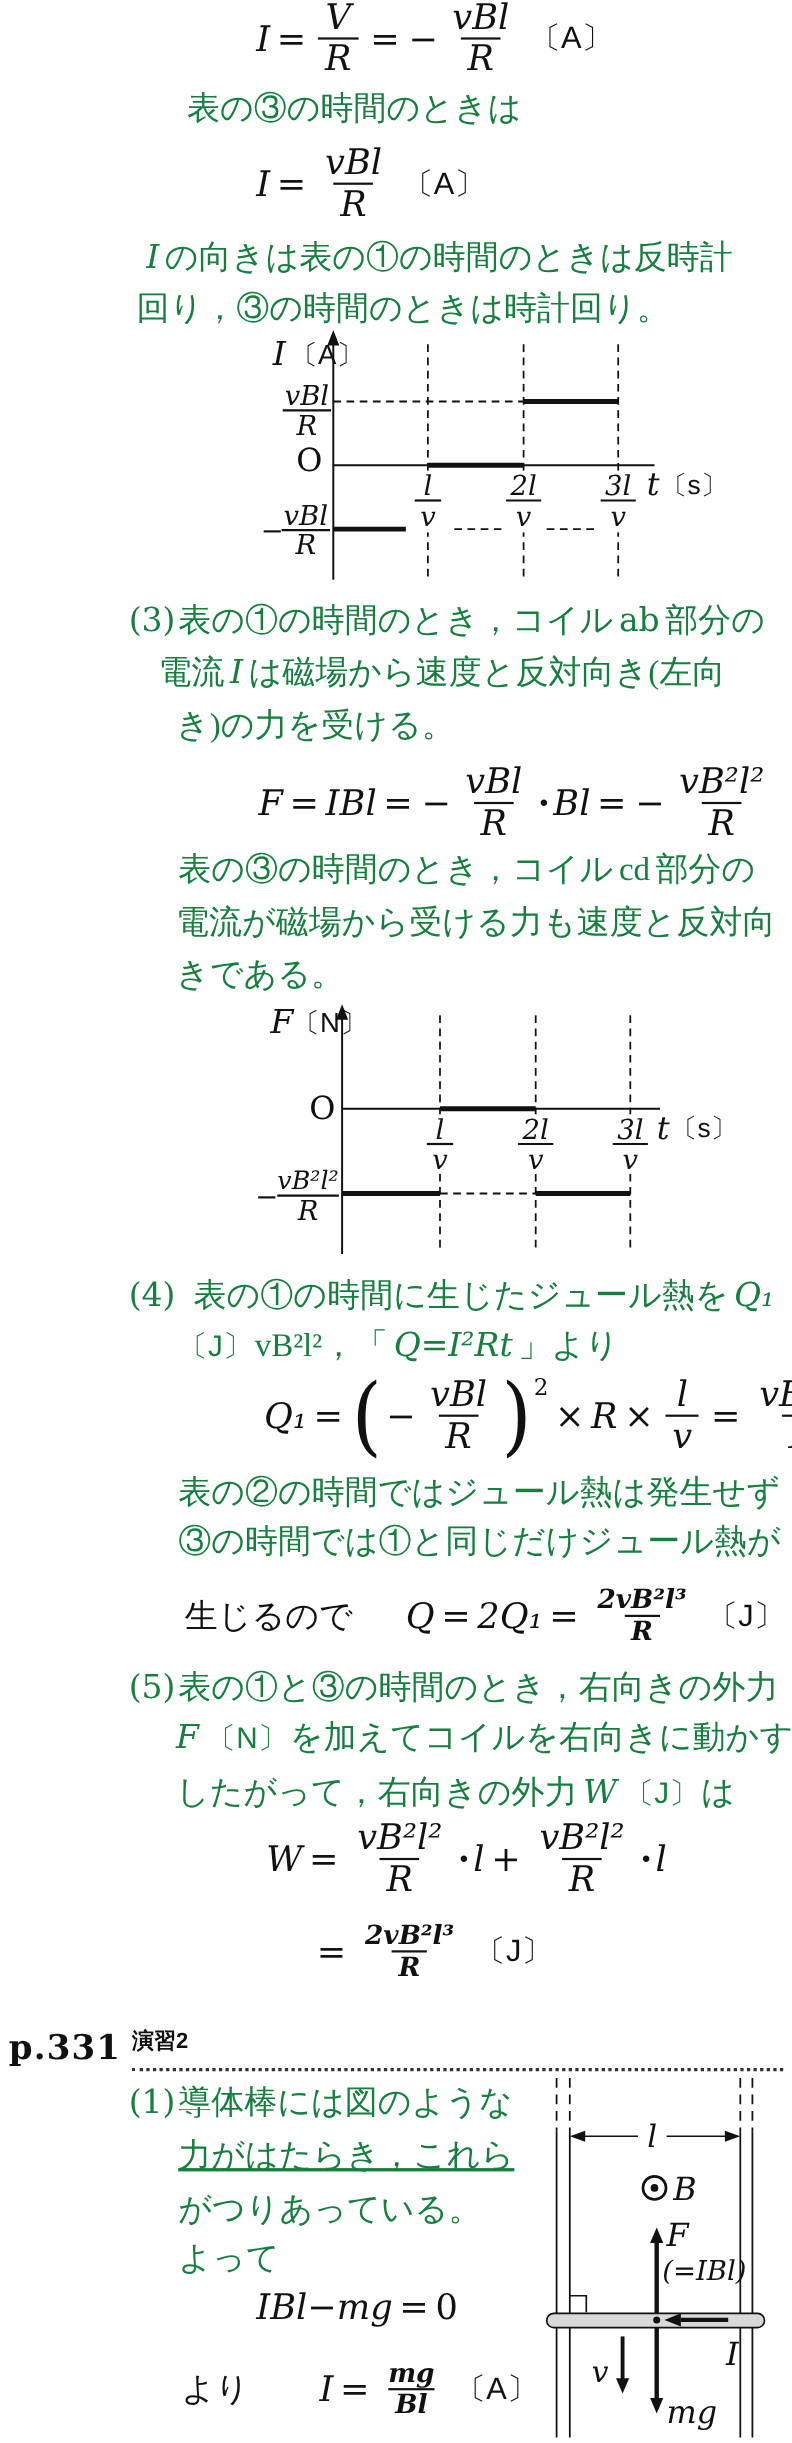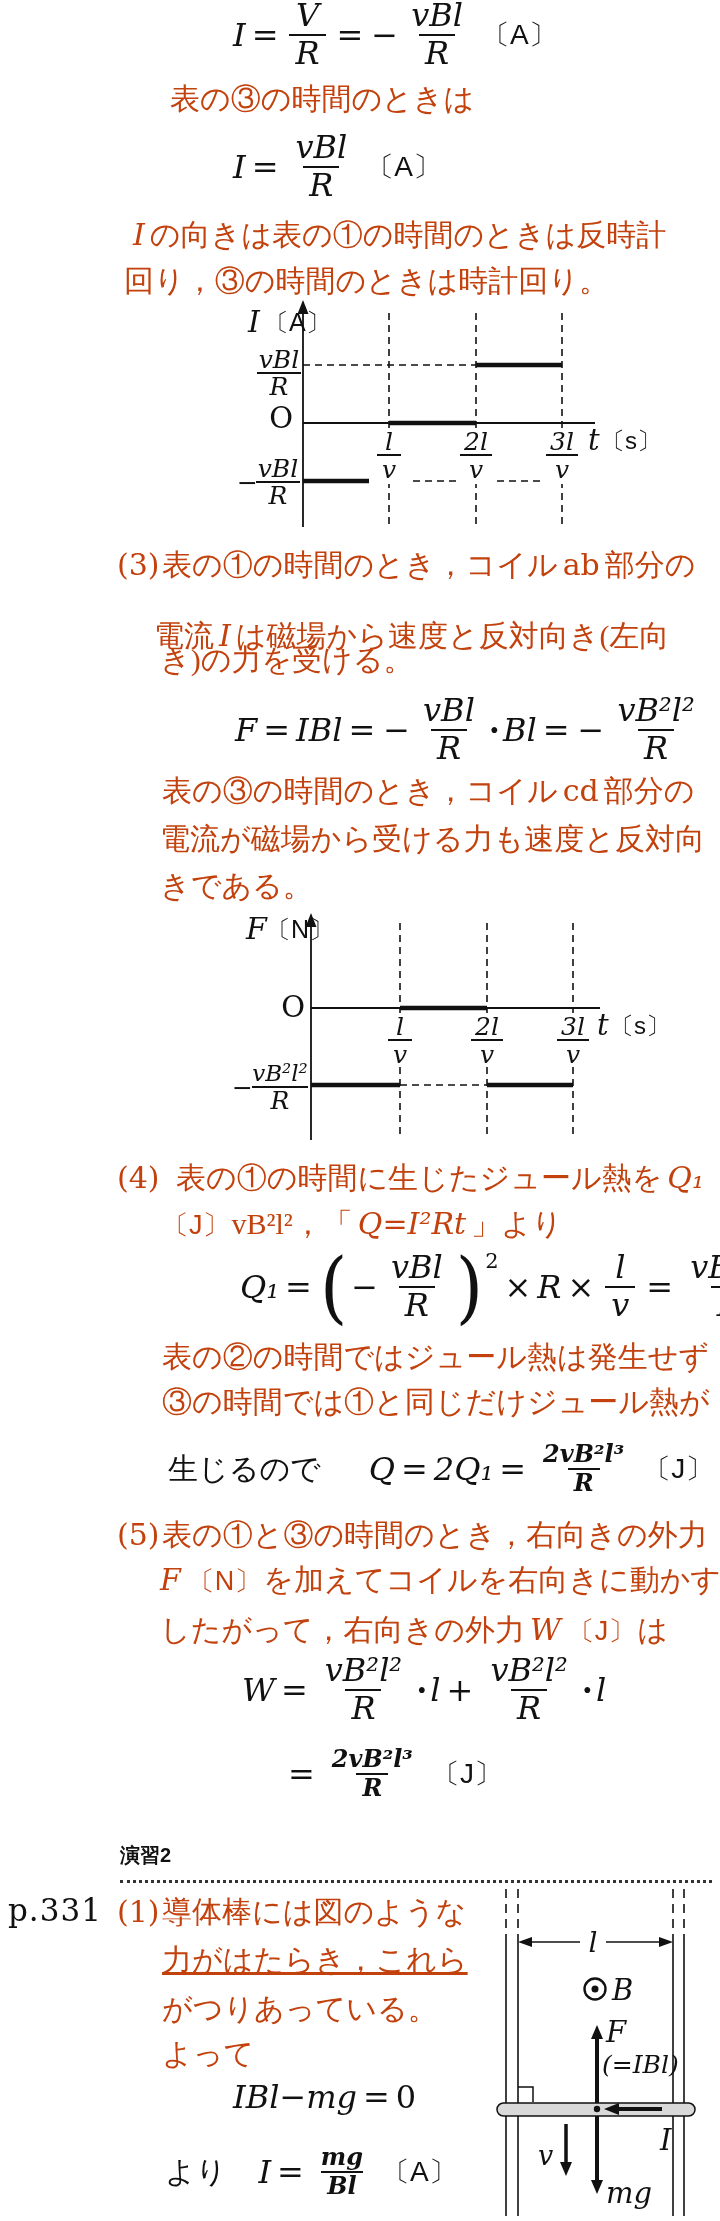--- a/index.html
+++ b/index.html
@@ -1,38 +1,38 @@
 <!DOCTYPE html>
 <html><head>
 <meta charset="utf-8">
 <style>
   html,body{margin:0;padding:0;background:#ffffff;}
   body{position:relative;width:720px;height:2221px;color:#111;
        font-family:"Liberation Serif","DejaVu Serif",serif;overflow:hidden;}
-  .t{position:absolute;font-size:30px;line-height:1.25;white-space:nowrap;color:#c2410c;}
+  .t{position:absolute;font-size:30px;line-height:1.25;white-space:nowrap;color:#15803d;}
   .secnum{font-family:"DejaVu Serif",serif;}
   .ivar{font-style:italic;font-family:"DejaVu Serif",serif;padding:0 5px;}
   .iunit{font-family:"Liberation Sans","DejaVu Sans",sans-serif;font-size:27px;padding:0 2px;}
   .eq{position:absolute;display:flex;align-items:center;white-space:nowrap;
       font-family:"DejaVu Serif",serif;font-size:32px;height:78px;}
   .eq1line{height:40px;}
   .mi{font-style:italic;}
   .mo{font-style:normal;padding:0 6px;}
   .mtext{font-style:normal;font-family:"Liberation Serif",serif;font-size:30px;}
   .frac{display:inline-flex;flex-direction:column;align-items:center;margin:0 5px;line-height:1.12;}
   .frac .fn{font-style:italic;padding:0 6px;}
   .frac .fd{font-style:italic;padding:0 6px;border-top:2.2px solid #111;}
   .bf{font-weight:bold;font-size:24px;}
   .unit{font-style:normal;font-family:"Liberation Sans","DejaVu Sans",sans-serif;
         font-size:28px;margin-left:8px;}
   .bigp{font-style:normal;font-size:70px;font-weight:300;line-height:0;
         transform:scaleY(1.12);display:inline-block;padding:0 2px;}
   .sup2{font-style:normal;font-size:21px;align-self:flex-start;margin-top:4px;}
-  .pageref{position:absolute;left:8px;top:1844px;font-size:31px;font-weight:normal;
-           font-family:"DejaVu Serif",serif;letter-spacing:1px;margin-top:48px;}
+  .pageref{position:absolute;left:8px;top:1844px;font-size:31px;font-weight:bold;
+           font-family:"DejaVu Serif",serif;letter-spacing:1px;}
   .extitle{position:absolute;left:120px;top:1842px;font-size:20px;font-weight:bold;
            font-family:"Liberation Sans","DejaVu Sans",sans-serif;}
   .dotrule{position:absolute;left:120px;top:1862px;width:592px;height:18px;
            border-bottom:3.5px dotted #333;}
   svg{position:absolute;overflow:visible;}
   svg text{fill:#111;font-family:"DejaVu Serif",serif;}
   .gi{font-style:italic;}
   .gu{font-family:"Liberation Sans","DejaVu Sans",sans-serif;font-style:normal;}
 </style>
 </head>
@@ -102,21 +102,21 @@
   <text x="336" y="178" font-size="25" class="gi" text-anchor="middle">v</text>
   <text x="422" y="150" font-size="25" class="gi" text-anchor="middle">3l</text>
   <line x1="406" y1="155" x2="438" y2="155" stroke="#111" stroke-width="2"></line>
   <text x="422" y="178" font-size="25" class="gi" text-anchor="middle">v</text>
   <text x="448" y="150" font-size="29" class="gi">t</text>
   <text x="461" y="149" font-size="24" class="gu">〔s〕</text>
 </svg>
 
 <div class="t secnum" style="left:117px;top:546px;">(3)</div>
 <div class="t" style="left:162px;top:546px;"><span>表の①の時間のとき，コイル</span><span class="ivar" style="font-style:normal;">ab</span><span>部分の</span></div>
-<div class="t" style="left:154px;top:593px;margin-top:24px;"><span>電流</span><span class="ivar">I</span><span>は磁場から速度と反対向き(左向</span></div>
+<div class="t" style="left:144px;top:593px;"><span>電流</span><span class="ivar">I</span><span>は磁場から速度と反対向き(左向</span></div>
 <div class="t" style="left:160px;top:641px;">き)の力を受ける。</div>
 
 <div class="eq" style="left:235px;top:691px;">
   <span class="mi">F</span>
   <span class="mo">=</span>
   <span class="mi">IBl</span>
   <span class="mo">=</span>
   <span class="mo" style="padding:0 2px;">−</span>
   <span class="frac">
     <span class="fn">vBl</span>
@@ -126,21 +126,21 @@
   <span class="mi">Bl</span>
   <span class="mo">=</span>
   <span class="mo" style="padding:0 2px;">−</span>
   <span class="frac">
     <span class="fn">vB²l²</span>
     <span class="fd">R</span>
   </span>
   <span class="unit">〔N〕</span>
 </div>
 
-<div class="t" style="left:162px;top:772px;"><span>表の③の時間のとき，コイル</span><span class="ivar" style="font-style:normal;">cd</span><span>部分の</span></div>
+<div class="t" style="left:162px;top:772px;"><span>表の③の時間のとき，コイル</span><span class="ivar" style="font-style:normal;font-family:Liberation Serif, serif;">cd</span><span>部分の</span></div>
 <div class="t" style="left:160px;top:820px;">電流が磁場から受ける力も速度と反対向</div>
 <div class="t" style="left:160px;top:867px;">きである。</div>
 
 <svg style="left:140px;top:913px;" width="500" height="232" viewBox="0 0 500 232">
   <line x1="260" y1="10" x2="260" y2="225" stroke="#111" stroke-width="1.6" stroke-dasharray="7 5"></line>
   <line x1="347" y1="10" x2="347" y2="225" stroke="#111" stroke-width="1.6" stroke-dasharray="7 5"></line>
   <line x1="433" y1="10" x2="433" y2="225" stroke="#111" stroke-width="1.6" stroke-dasharray="7 5"></line>
   <line x1="260" y1="172" x2="347" y2="172" stroke="#111" stroke-width="1.6" stroke-dasharray="7 5"></line>
   <line x1="171" y1="95" x2="460" y2="95" stroke="#111" stroke-width="1.8"></line>
   <line x1="171" y1="8" x2="171" y2="227" stroke="#111" stroke-width="1.8"></line>
@@ -258,21 +258,21 @@
 <div class="t" style="left:162px;top:1990px;">がつりあっている。</div>
 <div class="t" style="left:162px;top:2035px;">よって</div>
 
 <div class="eq eq1line" style="left:233px;top:2077px;">
   <span class="mi">IBl−mg</span>
   <span class="mo">=</span>
   <span class="mo" style="padding:0;">0</span>
 </div>
 
 <div class="eq" style="left:165px;top:2133px;">
-  <span class="mtext" style="margin-right:32px;">より</span>
+  <span class="mtext" style="margin-right:64px;">より</span>
   <span class="mi">I</span>
   <span class="mo">=</span>
   <span class="frac bf">
     <span class="fn">mg</span>
     <span class="fd">Bl</span>
   </span>
   <span class="unit">〔A〕</span>
 </div>
 
 <svg style="left:492px;top:1886px;" width="228" height="335" viewBox="0 0 228 335">

